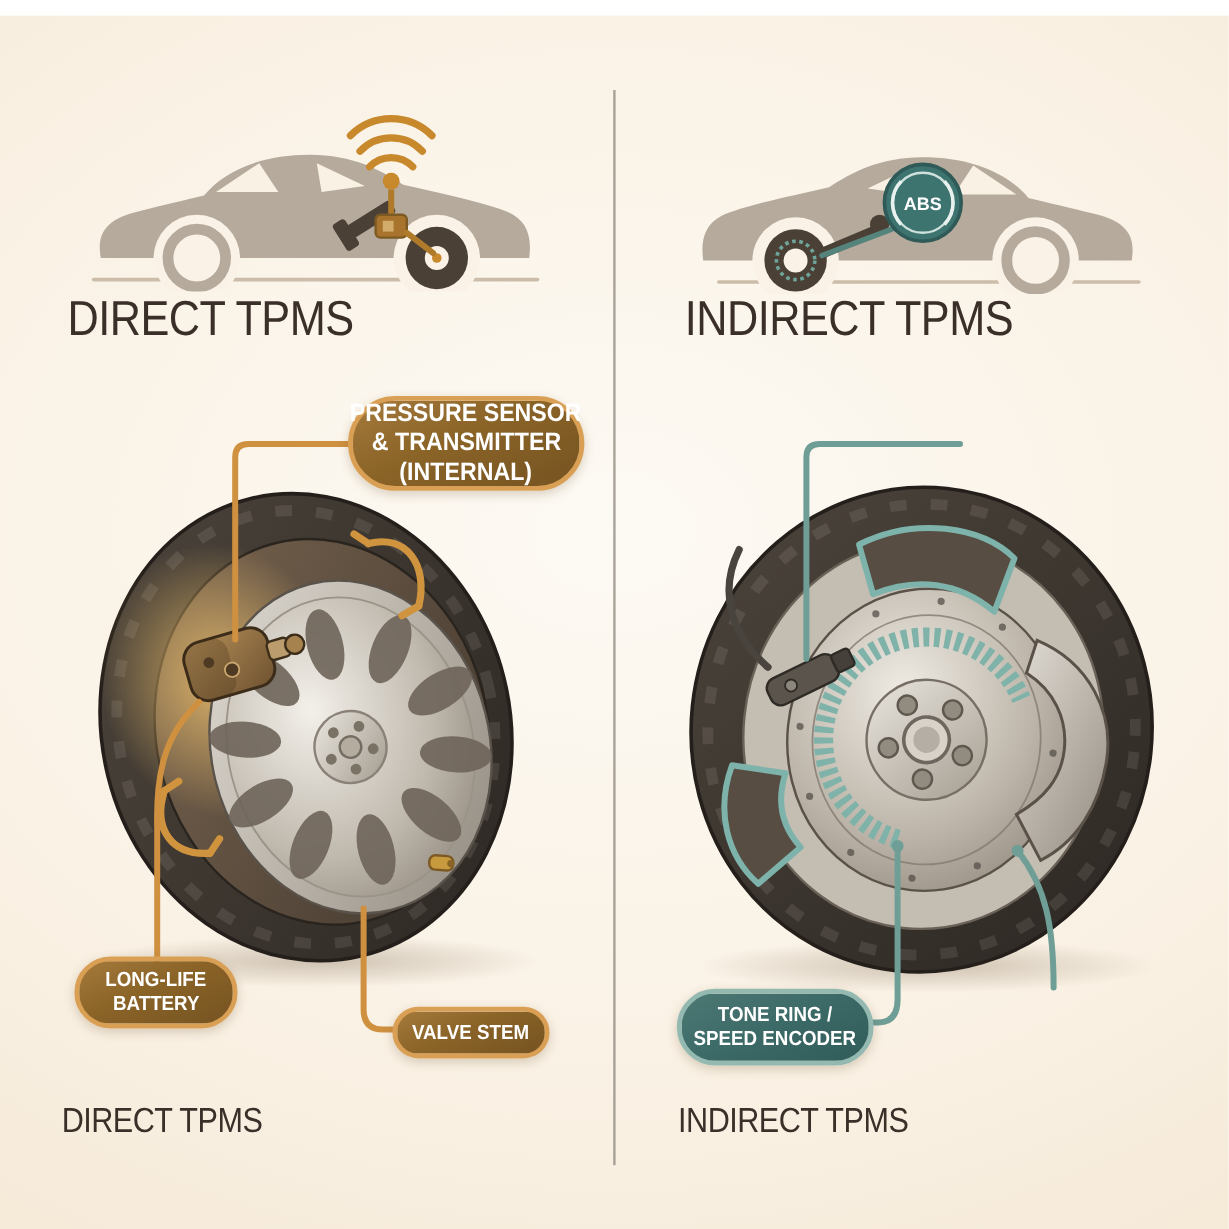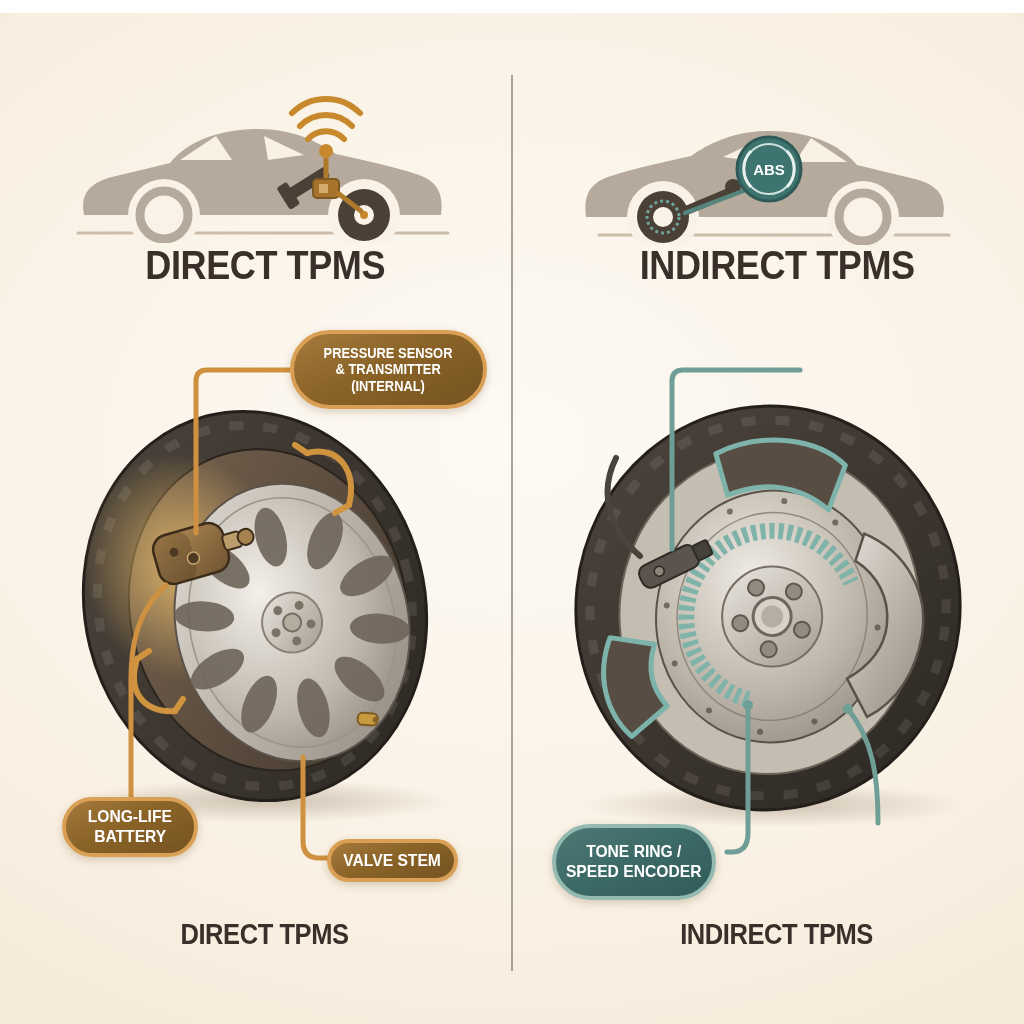--- a/index.html
+++ b/index.html
@@ -5,35 +5,35 @@
   html,body{margin:0;padding:0;}
   body{font-family:"Liberation Sans",sans-serif;}
   .canvas{
     position:relative;width:1024px;height:1024px;overflow:hidden;
     background:radial-gradient(120% 90% at 50% 42%, #fdfaf4 0%, #f9f0e2 55%, #f1e2cc 100%);
     margin-top:13px;
   }
   .divider{position:absolute;left:511px;top:62px;width:2px;height:896px;background:#99938a;opacity:.85;z-index:1;}
   .abs-svg{position:absolute;z-index:2;}
   .connectors{position:absolute;left:0;top:0;z-index:4;pointer-events:none;}
-  .sec-title{position:absolute;text-align:center;font-weight:bold;color:#3a3029;z-index:3;}
+  .sec-title{position:absolute;font-weight:normal;color:#3a3029;z-index:3;}
   .sec-title .t{display:inline-block;transform:scaleX(.88);white-space:nowrap;letter-spacing:-.5px;}
   .title-top{top:229px;font-size:41px;}
   .title-bottom{top:905px;font-size:29px;}
   .tleft{left:40px;width:450px;}
   .tright{left:552px;width:450px;}
   .pill{
     position:absolute;display:flex;flex-direction:column;align-items:center;justify-content:center;
     border-radius:999px;color:#ffffff;font-weight:bold;text-align:center;z-index:6;
     box-shadow:0 3px 9px rgba(90,60,20,.22);box-sizing:border-box;
   }
   .pill .ln{display:block;transform:scaleX(.92);white-space:nowrap;line-height:1.16;}
   .gold{background:linear-gradient(155deg,#a57a3c 0%,#8a6327 45%,#755321 100%);border:4px solid #d9a055;}
   .teal{background:linear-gradient(155deg,#4d7874 0%,#3d6b68 45%,#305b59 100%);border:4px solid #94b9b0;}
-  .pill-lg{font-size:14px;}
+  .pill-lg{font-size:21px;}
   .pill-sm{font-size:17px;}
 </style>
 </head>
 <body>
 
 <div class="canvas">
 
   <div class="divider"></div>
 
   <svg class="abs-svg" style="left:62px;top:80px;" width="400" height="150" viewBox="0 0 400 150">
@@ -277,19 +277,19 @@
   <div class="pill gold pill-sm" style="left:62px;top:784px;width:136px;height:60px;">
     <span class="ln">LONG-LIFE</span>
     <span class="ln">BATTERY</span>
   </div>
 
   <div class="pill gold pill-sm" style="left:327px;top:826px;width:131px;height:43px;text-align:right;">
     <span class="ln">VALVE STEM</span>
   </div>
 
 
-  <div class="pill teal pill-sm" style="left:552px;top:811px;width:164px;height:76px;">
+  <div class="pill teal pill-sm" style="left:564px;top:811px;width:164px;height:64px;">
     <span class="ln">TONE RING /</span>
     <span class="ln">SPEED ENCODER</span>
   </div>
 
 
 </div>
 
 </body></html>

